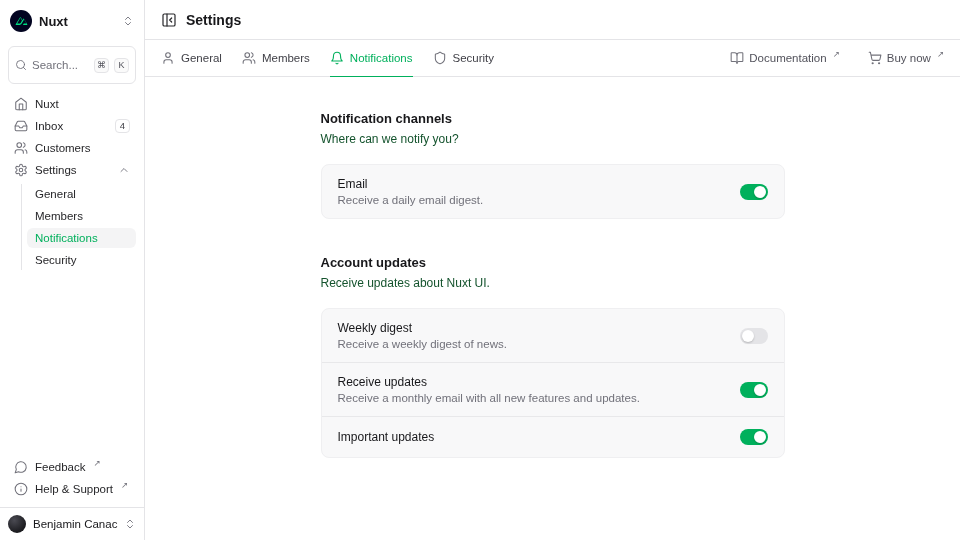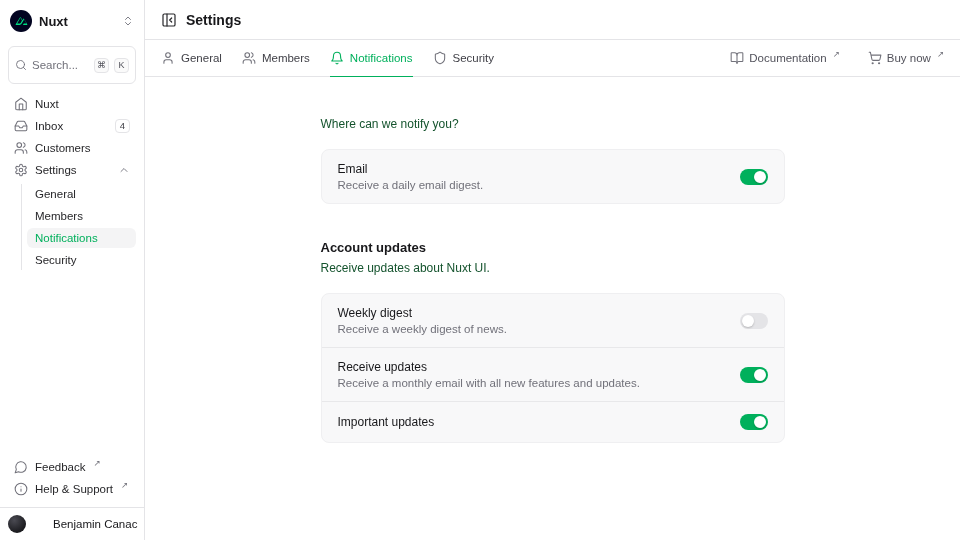--- a/index.html
+++ b/index.html
@@ -58,21 +58,21 @@
   }
   .nav-child.active { background:#f4f4f5; color:var(--accent); font-weight:500; }
   .side-footer { margin-top:auto; display:flex; flex-direction:column; gap:2px; padding-bottom:4px; }
   .ext { font-size:8.5px; color:#71717a; position:relative; top:-4px; margin-left:1px; }
   .user-row-wrap { border-top:1px solid #e4e4e7; margin:4px -8px 0 -8px; padding:7px 8px; }
   .user-row { display:flex; align-items:center; gap:7px; border-radius:6px; cursor:pointer; }
   .avatar {
     width:18px; height:18px; border-radius:50%; flex-shrink:0;
     background:radial-gradient(circle at 35% 30%, #4a4a52, #1b1b1f 70%);
   }
-  .user-name { font-size:11.5px; font-weight:500; color:#18181b; white-space:nowrap;margin-left:20px; }
+  .user-name { font-size:11.5px; font-weight:500; color:#18181b; white-space:nowrap; }
 
   
   .main { flex:1; display:flex; flex-direction:column; background:#fff; min-width:0; }
   .header {
     height:40px; min-height:40px; border-bottom:1px solid #e4e4e7;
     display:flex; align-items:center; gap:9px; padding:0 16px;
   }
   .header .panel-btn { display:flex; color:#27272a; cursor:pointer; background:none; border:none; padding:0; }
   .page-title { font-size:14px; font-weight:700; color:#18181b; }
   .tabbar {
@@ -304,20 +304,21 @@
             </svg>
           <span>Buy now</span>
           <span class="ext">↗</span>
         </div>
       </div>
     </div>
 
     <div class="content">
 
       <section class="section">
+        <h2 class="section-title">Notification channels</h2>
         <p class="section-desc">Where can we notify you?</p>
         <div class="card">
           <div class="row">
             <div class="row-text">
               <div class="row-title">Email</div>
               <div class="row-desc">Receive a daily email digest.</div>
             </div>
             <button class="toggle on"></button>
           </div>
         </div>

